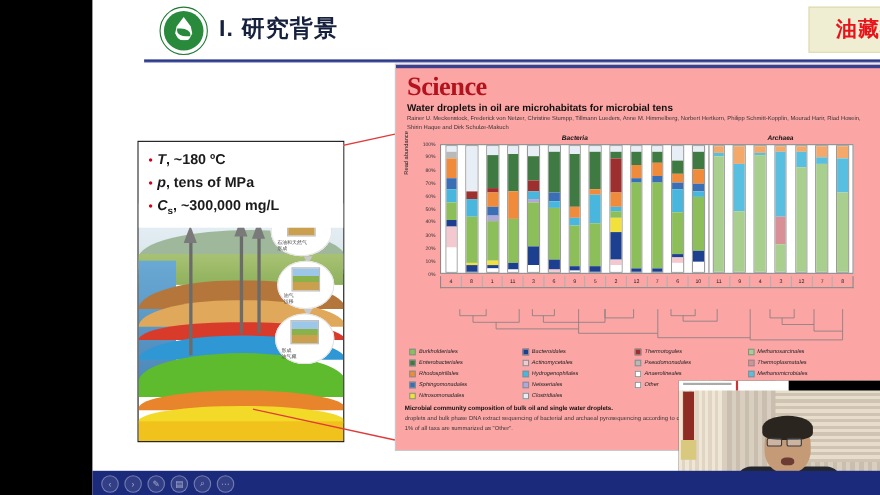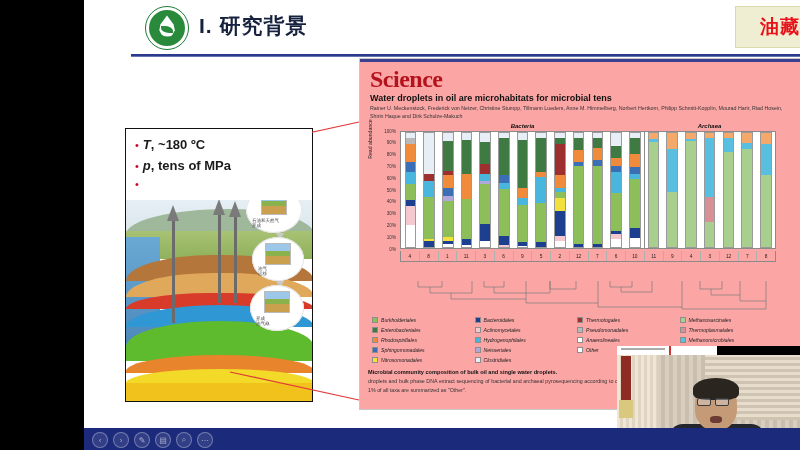--- a/index.html
+++ b/index.html
@@ -254,20 +254,21 @@
         <div class="bullet">
           <span class="dot">•</span>
           <span class="txt"><i>T</i>, ~180 ºC</span>
         </div>
         <div class="bullet">
           <span class="dot">•</span>
           <span class="txt"><i>p</i>, tens of MPa</span>
         </div>
         <div class="bullet">
           <span class="dot">•</span>
+          <span class="txt"><i>C</i><sub>s</sub>, ~300,000 mg/L</span>
         </div>
       </div>
 
       <div class="geo">
         <div class="sky"></div>
         <div class="hills"></div>
         <div class="grass"></div>
         <div class="sea"></div>
         <div class="ly l1"></div>
           <div class="ly l2"></div>

